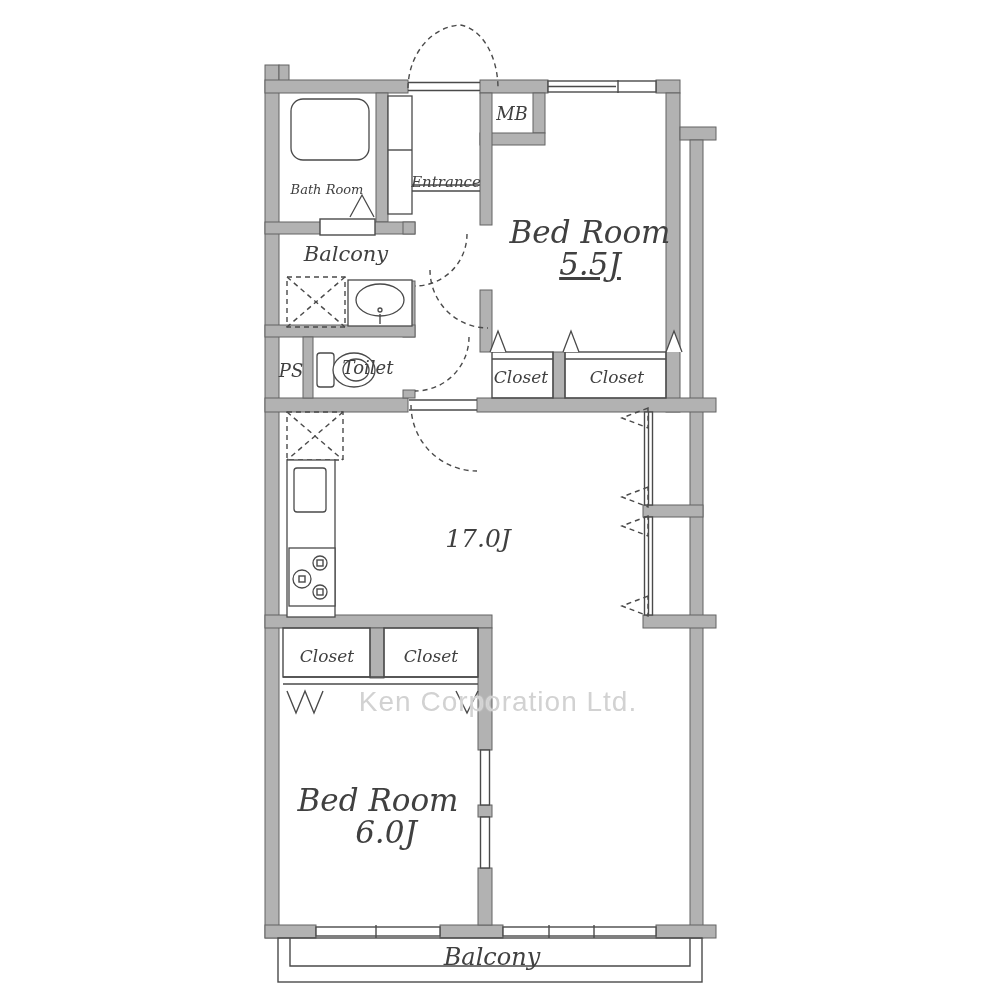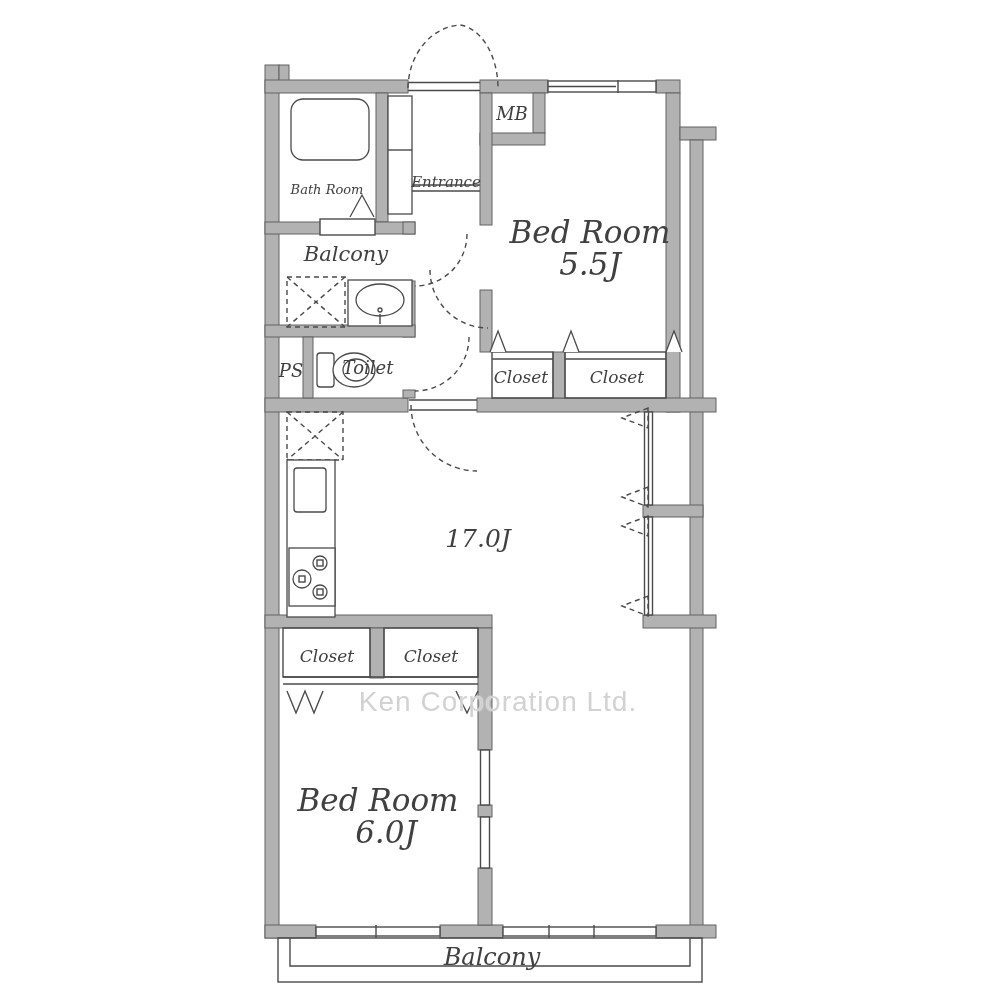--- a/index.html
+++ b/index.html
@@ -176,21 +176,21 @@
   <g>
     <rect class="thin" x="278" y="938" width="424" height="44"></rect>
     <path class="thin" d="M 290 938 L 290 966 L 690 966 L 690 938"></path>
   </g>
 </svg>
 
   <div class="lbl small" style="left:327px;top:189px;">Bath Room</div>
   <div class="lbl entr" style="left:446px;top:140px;margin-top:42px;">Entrance</div>
   <div class="lbl mb" style="left:512px;top:113px;">MB</div>
   <div class="lbl room" style="left:590px;top:232px;">Bed Room</div>
-  <div class="lbl room" style="left:590px;top:264px;">5.5J</div>
+  <div class="lbl room" style="left:590px;top:264px;text-decoration:underline;">5.5J</div>
   <div class="lbl lav" style="left:346px;top:254px;">Balcony</div>
   <div class="lbl ps" style="left:291px;top:370px;">PS</div>
   <div class="lbl toilet" style="left:368px;top:367px;">Toilet</div>
   <div class="lbl closet" style="left:521px;top:377px;">Closet</div>
   <div class="lbl closet" style="left:617px;top:377px;">Closet</div>
   <div class="lbl ldk" style="left:478px;top:538px;">17.0J</div>
   <div class="lbl closet" style="left:327px;top:656px;">Closet</div>
   <div class="lbl closet" style="left:431px;top:656px;">Closet</div>
   <div class="lbl room" style="left:378px;top:800px;">Bed Room</div>
   <div class="lbl room" style="left:378px;top:832px;margin-left:8px;">6.0J</div>

